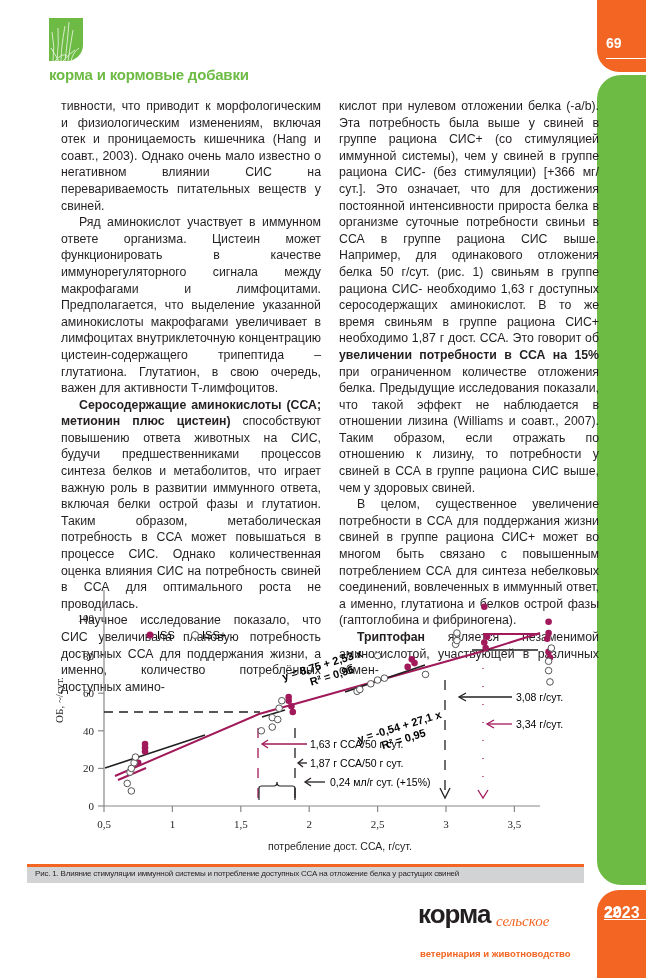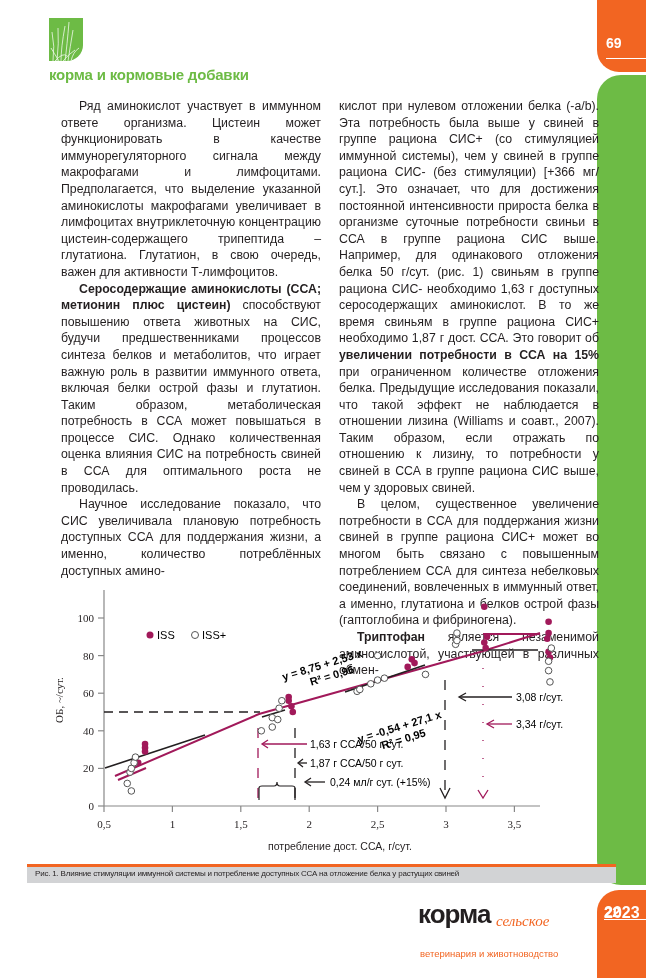--- a/index.html
+++ b/index.html
@@ -13,27 +13,27 @@
   .page-num-bot .n { font-size:15px; line-height:15px; display:block;}
   .logo-box { position:absolute; left:49px; top:18px; width:34px; height:43px; background:#6dbb45; border-bottom-right-radius:16px; overflow:hidden; }
   .section-title { position:absolute; left:49px; top:66px; font-size:15px; font-weight:bold; color:#6dbb45; letter-spacing:-0.2px; }
   .col { position:absolute; top:98px; width:260px; font-size:12.3px; line-height:16.6px; text-align:justify; }
   .col p { margin:0; text-indent:18px; }
   .col p.noindent { text-indent:0; }
   .col1 { left:61px; }
   .col2 { left:327px;margin-left:12px; }
   b { font-weight:bold; }
   .chart { position:absolute; left:30px; top:583px; width:565px; height:285px; }
-  .caption-bar { position:absolute; left:27px; top:864px; width:557px; height:16px; background:#d2d3d5; border-top:3px solid #f26522;padding-left:32px; }
+  .caption-bar { position:absolute; left:27px; top:864px; width:557px; height:16px; background:#d2d3d5; border-top:3px solid #f26522; }
   .caption { position:absolute; left:8px; top:2px; font-size:8px; color:#231f20; white-space:nowrap; letter-spacing:-0.2px;}
   .brand { position:absolute; left:418px; top:905px; width:160px; height:60px; }
   .brand .l1 { position:absolute; left:0; top:-6px; font-size:26px; font-weight:bold; color:#231f20; letter-spacing:-1px; font-family:"Liberation Sans", sans-serif;}
   .brand .l1b { position:absolute; left:78px; top:8px; font-size:15px; font-style:italic; color:#f26522; font-family:"Liberation Serif", serif;}
   .brand .l2 { position:absolute; left:0; top:14px; font-size:26px; font-weight:bold; color:#231f20; letter-spacing:-1px;}
-  .brand .l3 { position:absolute; left:2px; top:43px; font-size:9.5px; font-weight:normal; color:#f26522; white-space:nowrap;}
+  .brand .l3 { position:absolute; left:2px; top:43px; font-size:9.5px; font-weight:bold; color:#f26522; white-space:nowrap;}
   svg text { font-family:"Liberation Serif", serif; }
 </style>
 </head>
 <body>
 
 <div class="tab-orange-top"></div>
 <div class="page-num-top">69</div>
 <div class="tab-green"></div>
 <div class="tab-orange-bot"></div>
 <div class="page-num-bot">
@@ -52,20 +52,21 @@
         <path d="M10 43 Q5 35 2 30"></path>
       <path d="M14 43 Q20 36 26 32"></path>
         <path d="M6 43 Q14 34 18 38"></path>
         <path d="M22 43 Q24 34 30 30"></path>
     </g>
   </svg>
 </div>
 <div class="section-title">корма и кормовые добавки</div>
 
 <div class="col col1">
+  <p class="noindent">тивности, что приводит к морфологическим и физиологическим изменениям, включая отек и проницаемость кишечника (Hang и соавт., 2003). Однако очень мало известно о негативном влиянии СИС на перевариваемость питательных веществ у свиней.</p>
   <p>Ряд аминокислот участвует в иммунном ответе организма. Цистеин может функционировать в качестве иммунорегуляторного сигнала между макрофагами и лимфоцитами. Предполагается, что выделение указанной аминокислоты макрофагами увеличивает в лимфоцитах внутриклеточную концентрацию цистеин-содержащего трипептида – глутатиона. Глутатион, в свою очередь, важен для активности Т-лимфоцитов.</p>
   <p><b>Серосодержащие аминокислоты (ССА; метионин плюс цистеин)</b><span> способствуют повышению ответа животных на СИС, будучи предшественниками процессов синтеза белков и метаболитов, что играет важную роль в развитии иммунного ответа, включая белки острой фазы и глутатион. Таким образом, метаболическая потребность в ССА может повышаться в процессе СИС. Однако количественная оценка влияния СИС на потребность свиней в ССА для оптимального роста не проводилась.</span></p>
   <p>Научное исследование показало, что СИС увеличивала плановую потребность доступных ССА для поддержания жизни, а именно, количество потреблённых доступных амино-</p>
 </div>
 
 <div class="col col2">
   <p class="noindent"><span>кислот при нулевом отложении белка (-a/b). Эта потребность была выше у свиней в группе рациона СИС+ (со стимуляцией иммунной системы), чем у свиней в группе рациона СИС- (без стимуляции) [+366 мг/сут.]. Это означает, что для достижения постоянной интенсивности прироста белка в организме суточные потребности свиньи в ССА в группе рациона СИС выше. Например, для одинакового отложения белка 50 г/сут. (рис. 1) свиньям в группе рациона СИС- необходимо 1,63 г доступных серосодержащих аминокислот. В то же время свиньям в группе рациона СИС+ необходимо 1,87 г дост. ССА. Это говорит об </span><b>увеличении потребности в ССА на 15%</b><span> при ограниченном количестве отложения белка. Предыдущие исследования показали, что такой эффект не наблюдается в отношении лизина (Williams и соавт., 2007). Таким образом, если отражать по отношению к лизину, то потребности у свиней в ССА в группе рациона СИС выше, чем у здоровых свиней.</span></p>
   <p>В целом, существенное увеличение потребности в ССА для поддержания жизни свиней в группе рациона СИС+ может во многом быть связано с повышенным потреблением ССА для синтеза небелковых соединений, вовлеченных в иммунный ответ, а именно, глутатиона и белков острой фазы (гаптоглобина и фибриногена).</p>
   <p><b>Триптофан</b><span> является незаменимой аминокислотой, участвующей в различных обмен-</span></p>
 </div>

